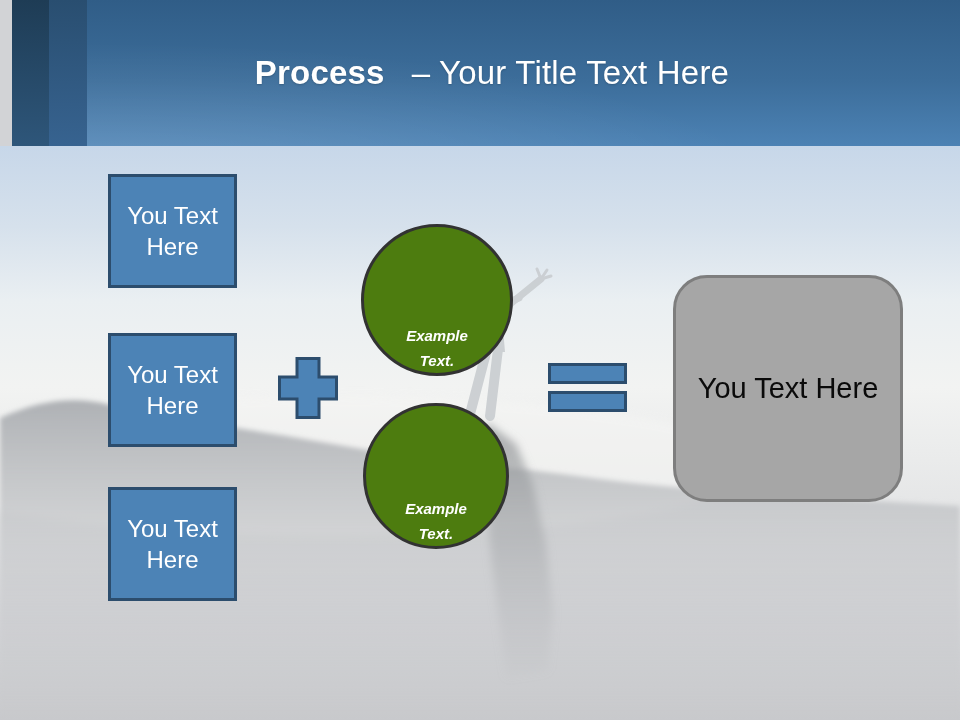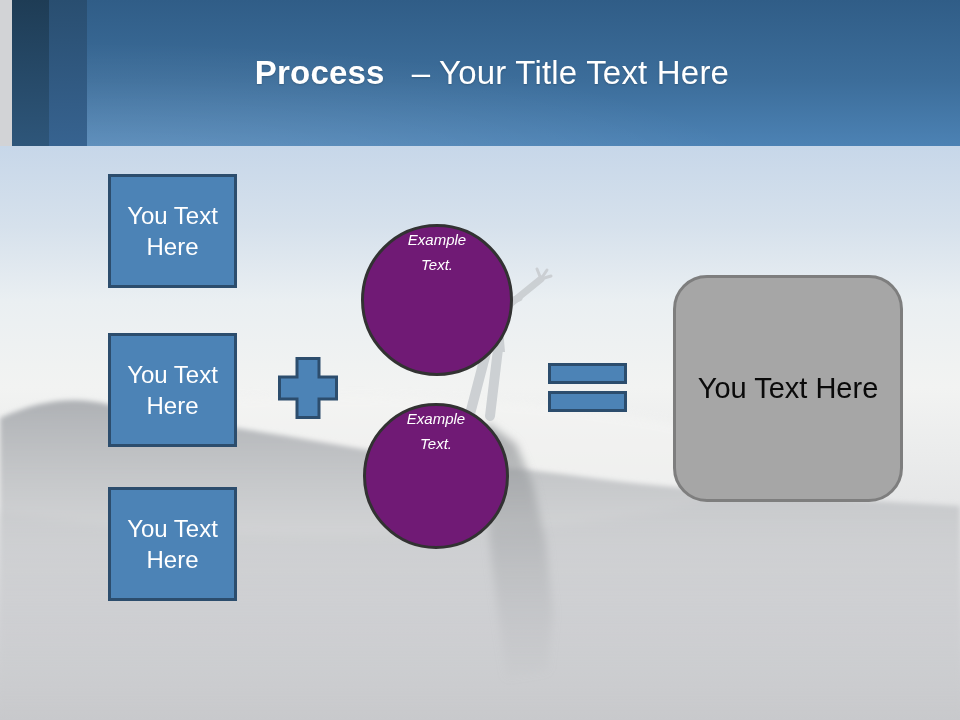--- a/index.html
+++ b/index.html
@@ -44,23 +44,23 @@
     color:#ffffff; font-size:24px; line-height:31px; padding:0 12px;
   }
   .box-1 { top:174px; }
   .box-2 { top:333px; }
   .box-3 { top:487px; }
 
   .plus-wrap { position:absolute; left:278px; top:357px; width:60px; height:62px; }
 
   .circle {
     position:absolute; box-sizing:border-box; border-radius:50%;
-    background:#701a75; border:3px solid #323232;
-    display:flex; align-items:flex-start; justify-content:center; text-align:center;
-    color:#ffffff; font-size:15px; font-weight:400; font-style:italic; line-height:25px;
+    background:#4d7c0f; border:3px solid #323232;
+    display:flex; align-items:flex-end; justify-content:center; text-align:center;
+    color:#ffffff; font-size:15px; font-weight:700; font-style:italic; line-height:25px;
   }
   .circle-1 { left:361px; top:224px; width:152px; height:152px; }
   .circle-2 { left:363px; top:403px; width:146px; height:146px; }
   .circle .circle-label { width:90px; }
 
   .equals-wrap { position:absolute; left:548px; top:363px; }
   .equals-bar {
     width:79px; height:21px; box-sizing:border-box;
     background:#4c83b6; border:3px solid #2c4d6d;
   }

